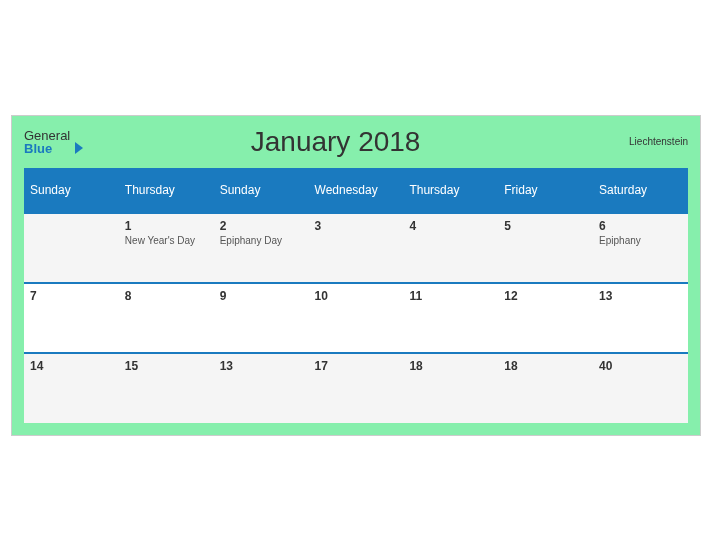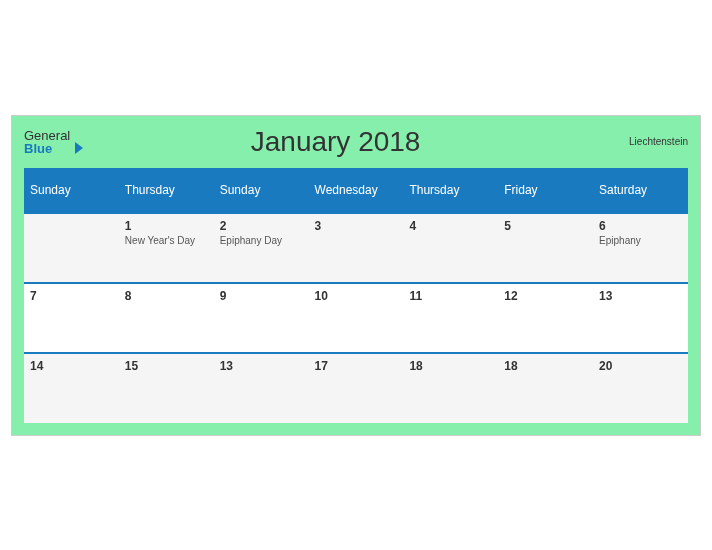--- a/index.html
+++ b/index.html
@@ -195,18 +195,18 @@
           <td>
             <span class="day-number">17</span>
           </td>
           <td>
             <span class="day-number">18</span>
           </td>
           <td>
             <span class="day-number">18</span>
           </td>
           <td>
-            <span class="day-number">20</span>
+            <span class="day-number">40</span>
           </td>
         </tr>
       </tbody>
   </table>
 </div>
 
 </body></html>

